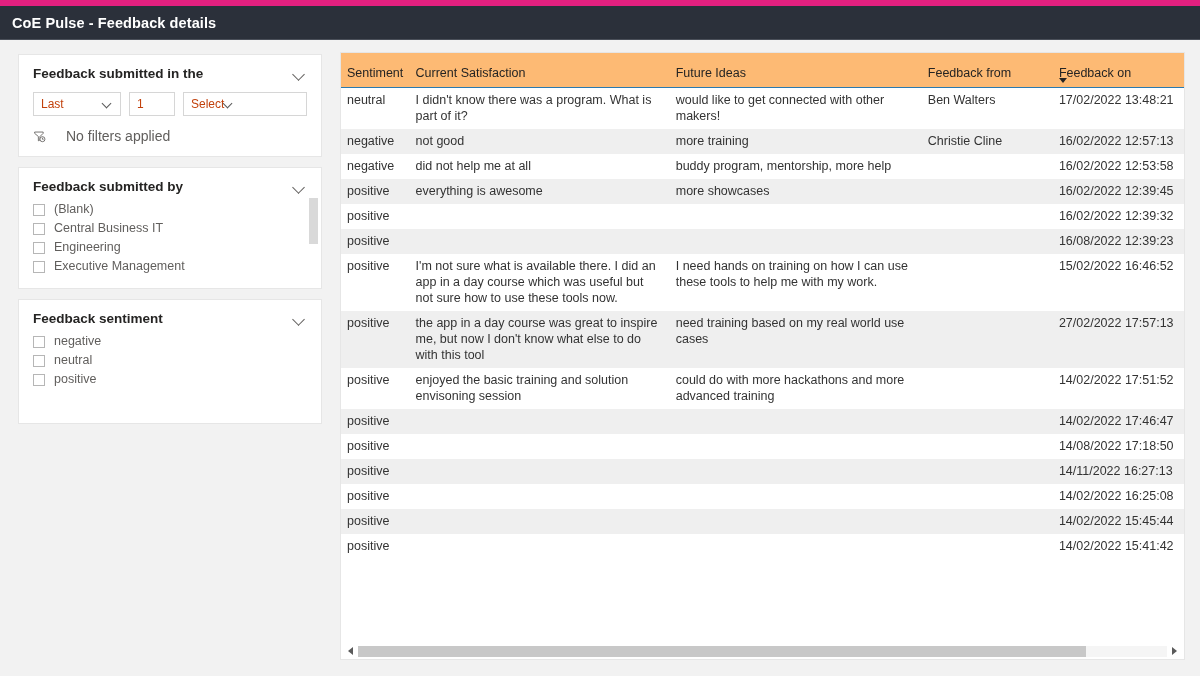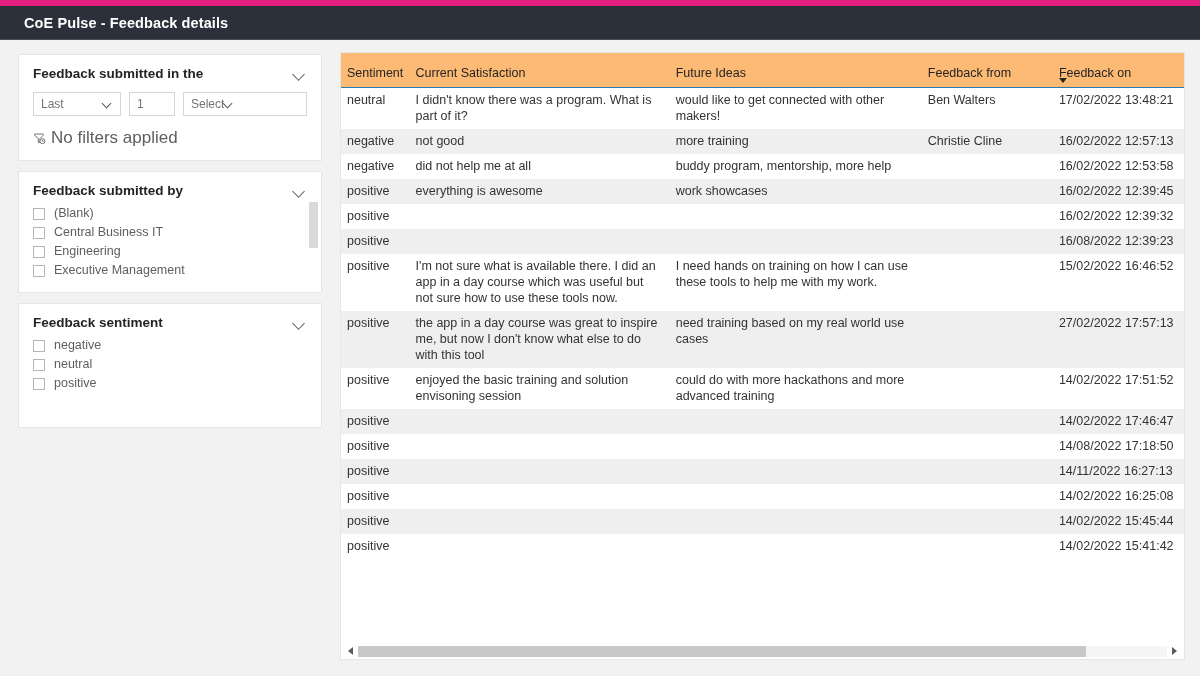--- a/index.html
+++ b/index.html
@@ -8,21 +8,21 @@
     width: 1200px; height: 676px;
     background: #f2f2f2;
     font-family: "Liberation Sans", sans-serif;
     overflow: hidden;
   }
   
   #accent-bar { height: 6px; background: #e3207f; width: 100%; }
   #title-bar {
     height: 34px; background: #2b303a;
     display: flex; align-items: center;
-    padding: 0 24px;
+    padding: 0 12px;
     border-bottom: 1px solid #4a4f59;
   }
   #title-bar .app-title {
     color: #ffffff; font-size: 14.5px; font-weight: bold;
     letter-spacing: .1px;
   }
   
   #workspace {
     position: relative;
     width: 1200px; height: 636px;
@@ -60,40 +60,40 @@
     width: 8px; height: 8px;
     border-right: 1.4px solid #605e5c;
     border-bottom: 1.4px solid #605e5c;
     transform: rotate(45deg);
   }
   
   .date-row { display: flex; gap: 8px; margin-top: 9px; }
   .ctrl {
     height: 24px; border: 1px solid #d6d6d6; background: #fff;
     display: flex; align-items: center;
-    font-size: 12px; color: #737373; padding: 0 7px;
+    font-size: 12px; color: #c2410c; padding: 0 7px;
     cursor: pointer;
   }
   .ctrl.sel-last { width: 88px; justify-content: space-between; }
   .ctrl.num { width: 46px; }
   .ctrl.sel-unit { flex: 1; }
   .mini-chev {
     width: 10px; height: 10px; position: relative; flex: 0 0 10px;
   }
   .mini-chev::before {
     content: ""; position: absolute;
     left: 0px; top: 1px;
     width: 6px; height: 6px;
     border-right: 1.2px solid #5a5a5a;
     border-bottom: 1.2px solid #5a5a5a;
     transform: rotate(45deg);
   }
   .filter-status {
-    margin-top: 12px; display: flex; align-items: center; gap: 5px;
-    font-size: 17px; color: #605e5c;
+    margin-top: 12px; display: flex; align-items: center; gap: 20px;
+    font-size: 14px; color: #605e5c;
   }
   .filter-glyph { display: inline-flex; }
   
   .chk-list { margin-top: 4px; }
   .chk-row {
     display: flex; align-items: center; gap: 9px;
     height: 19px; cursor: pointer;
   }
   .chk-box {
     width: 12px; height: 12px; flex: 0 0 12px;
@@ -312,21 +312,21 @@
             <tr>
               <td class="col-sent">negative</td>
               <td>did not help me at all</td>
               <td>buddy program, mentorship, more help</td>
               <td></td>
               <td>16/02/2022 12:53:58</td>
             </tr>
             <tr class="alt">
               <td class="col-sent">positive</td>
               <td>everything is awesome</td>
-              <td>work showcases</td>
+              <td>more showcases</td>
               <td></td>
               <td>16/02/2022 12:39:45</td>
             </tr>
             <tr>
               <td class="col-sent">positive</td>
               <td></td>
               <td></td>
               <td></td>
               <td>16/02/2022 12:39:32</td>
             </tr>

